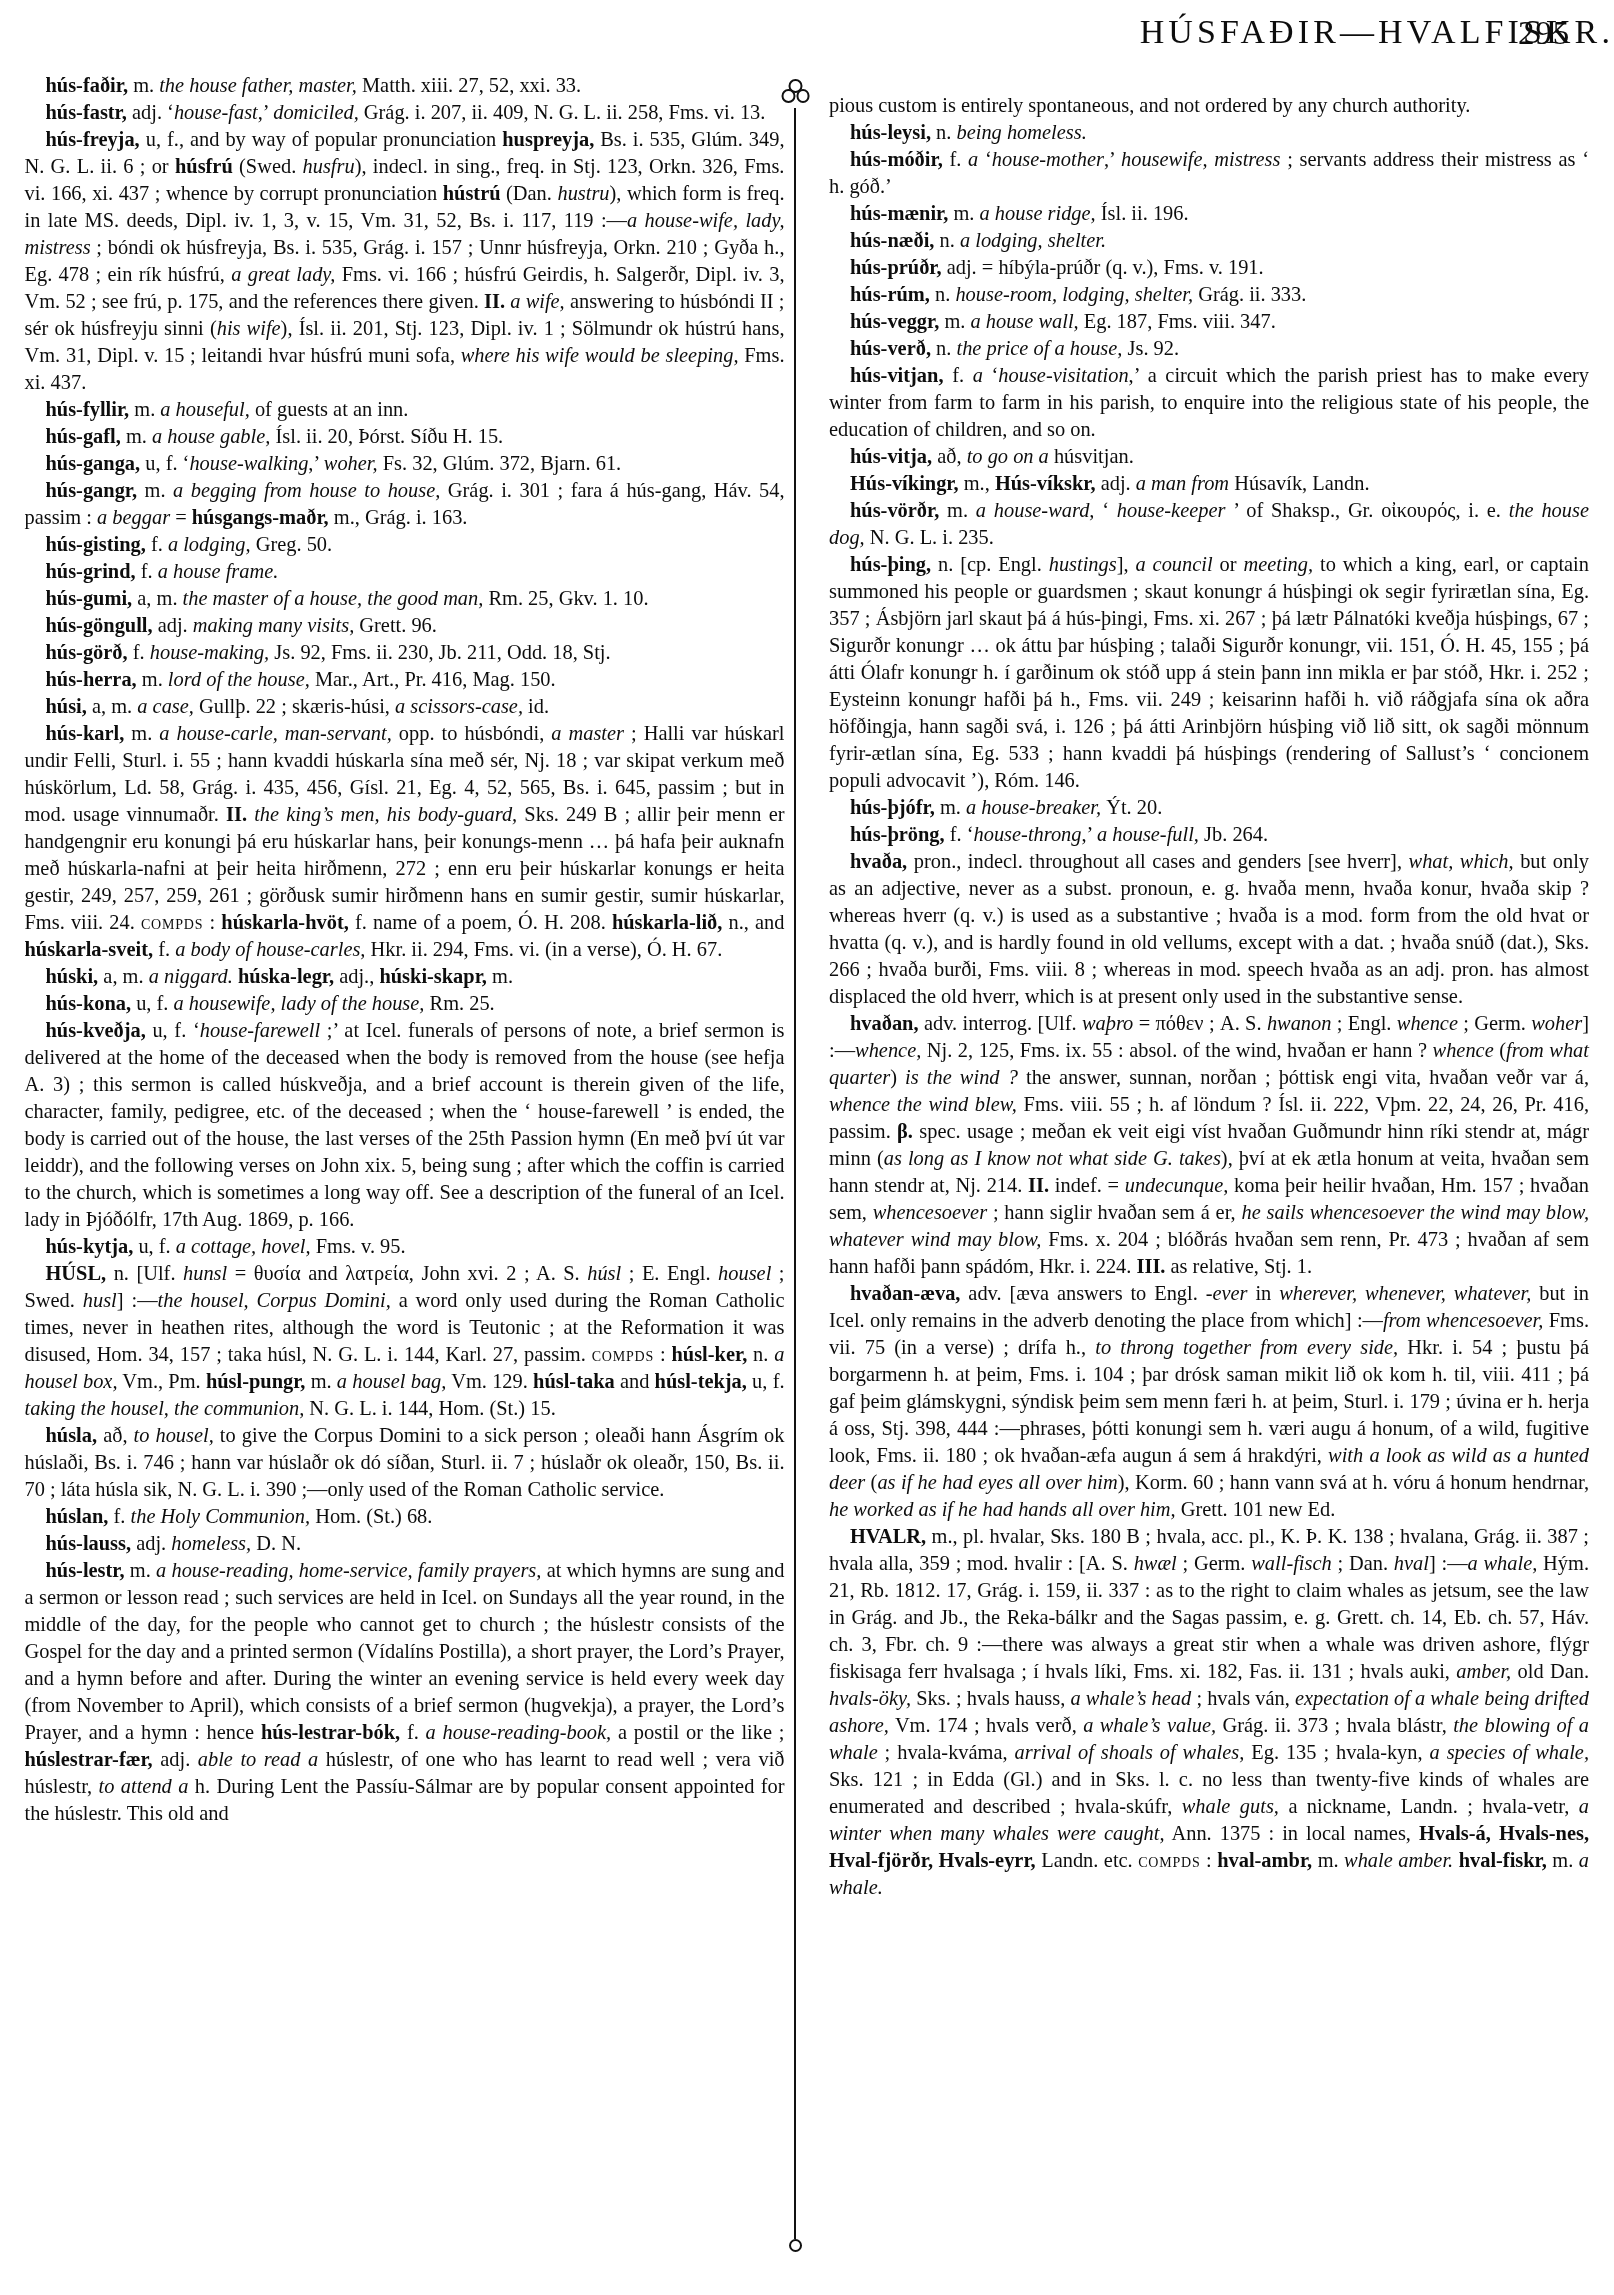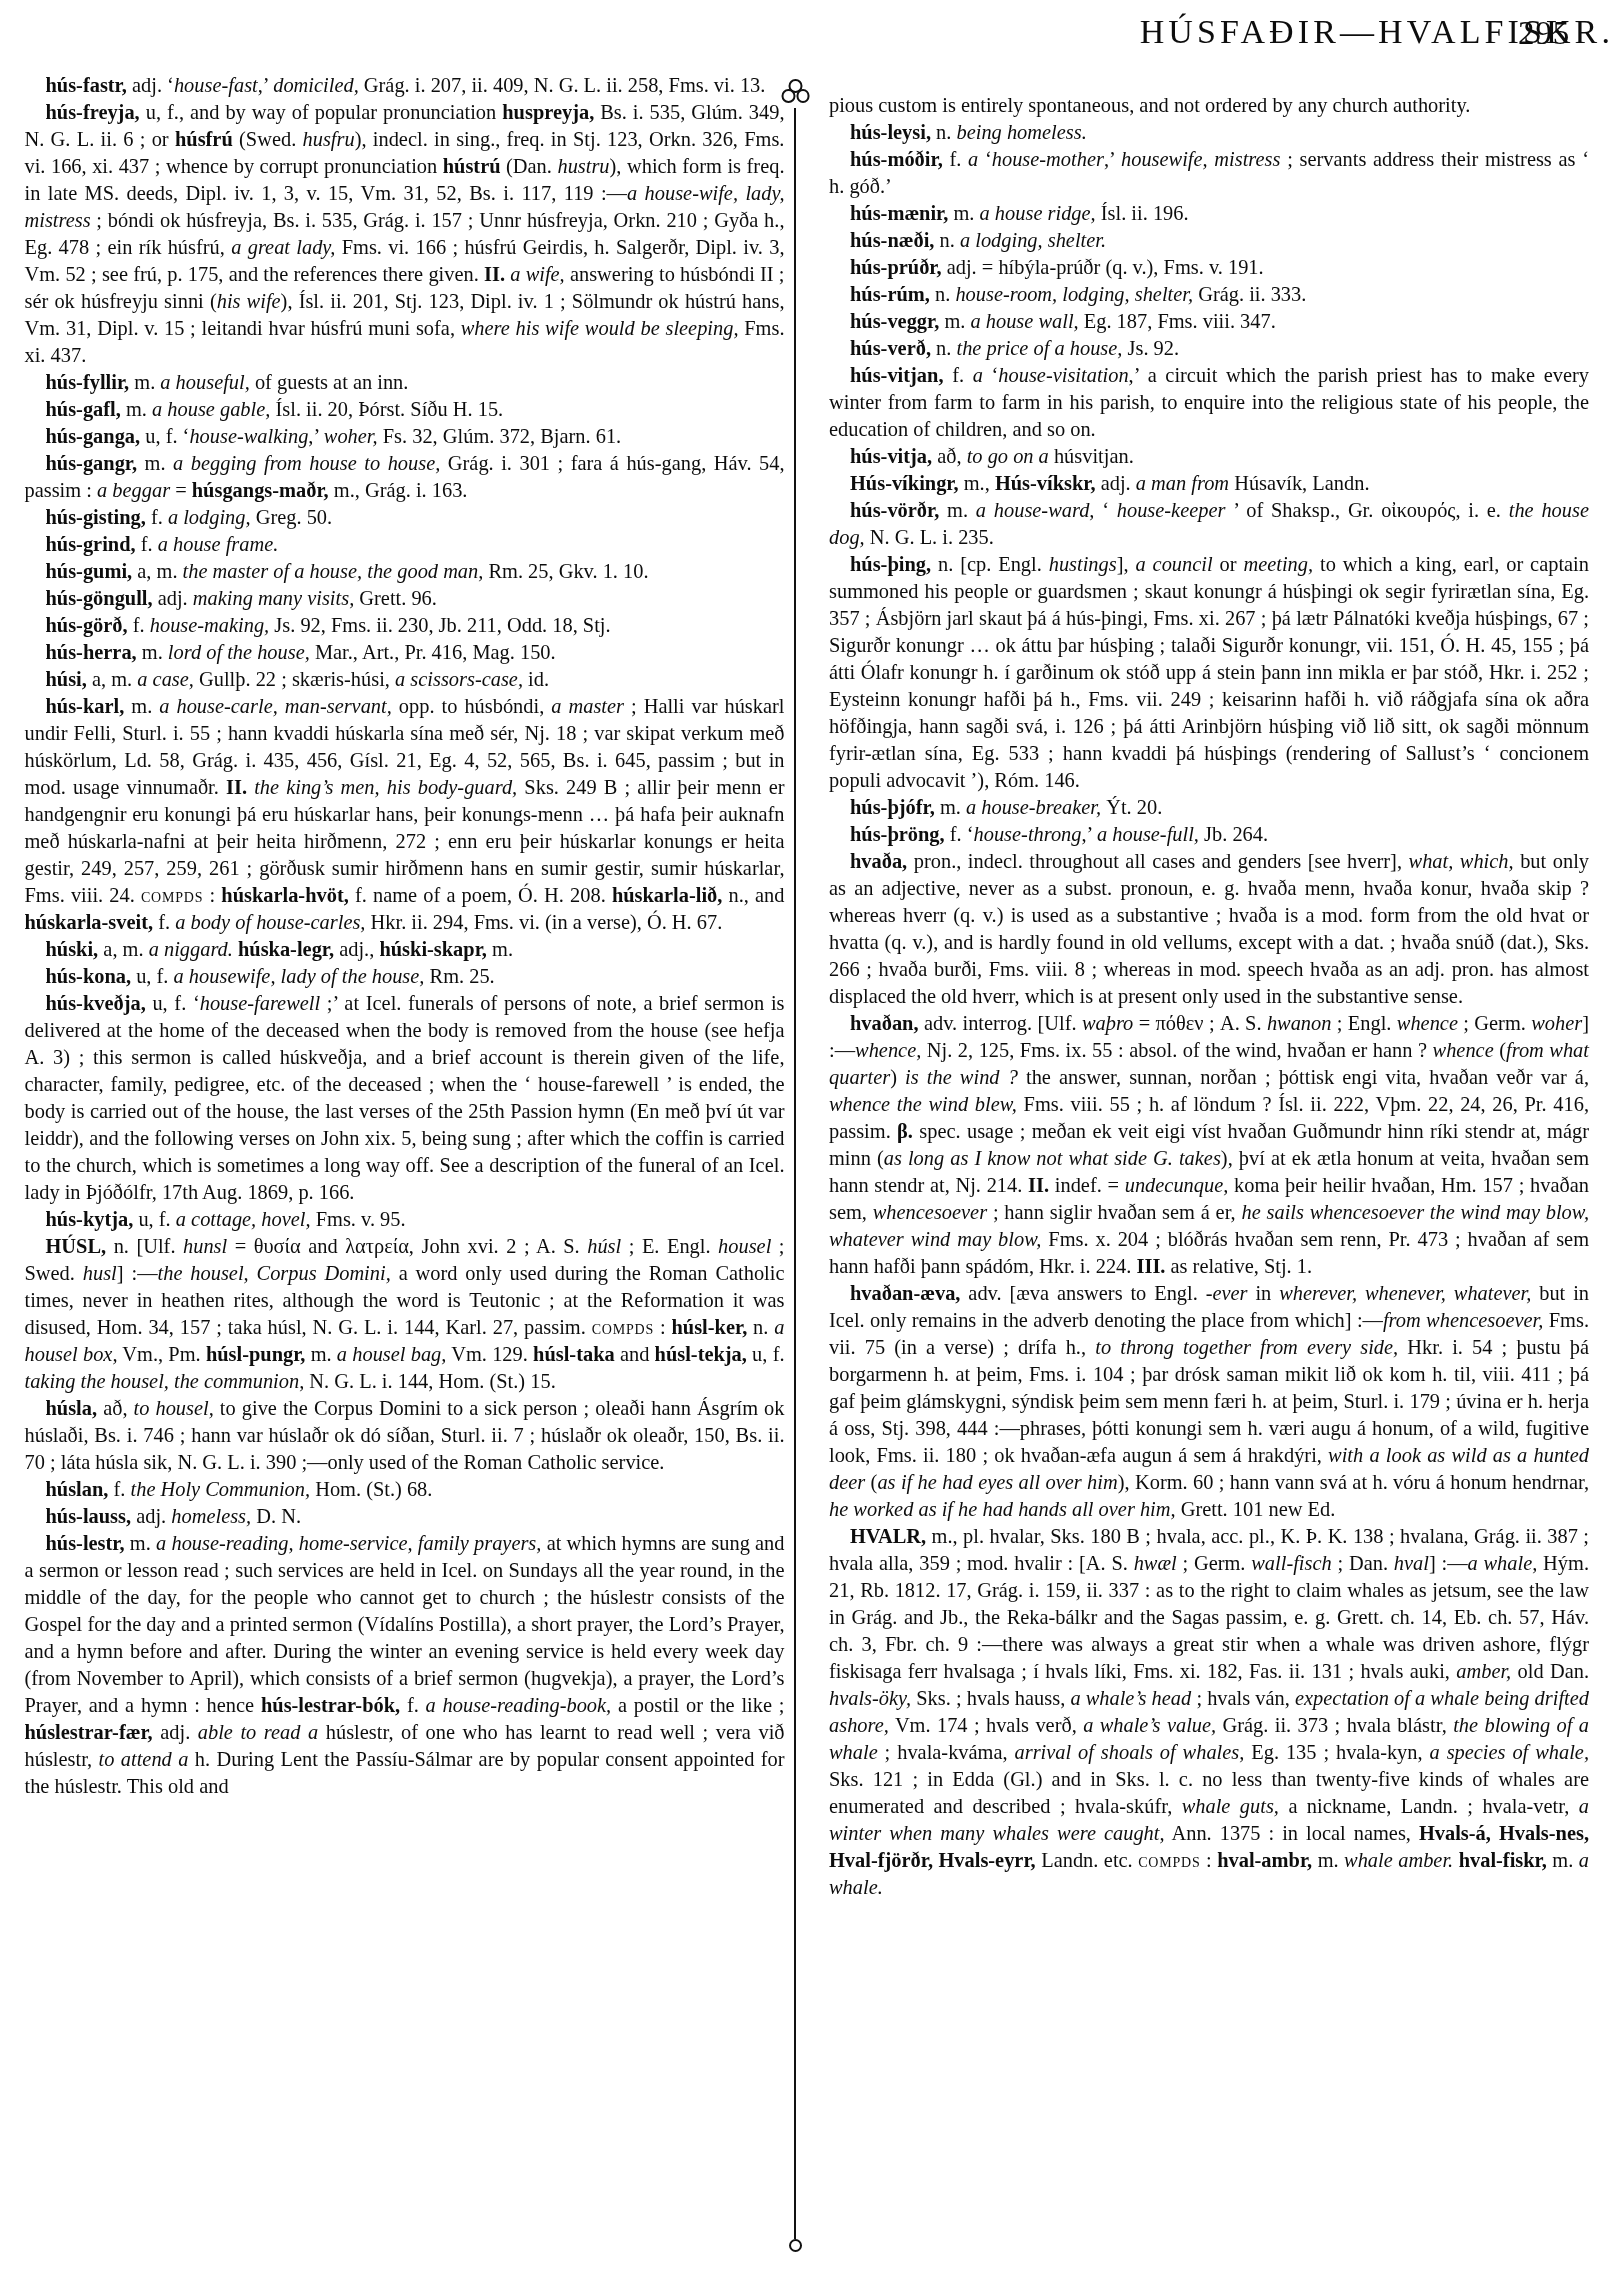--- a/index.html
+++ b/index.html
@@ -78,20 +78,21 @@
   }
 </style>
 </head>
 <body>
 
 <div class="page">
   <div class="running-title">HÚSFAÐIR—HVALFISKR.</div>
   <div class="page-number">295</div>
 
   <div class="column col-left">
+      <p class="entry"><span class="b">hús-faðir,</span> m. <span class="i">the house father, master,</span> Matth. xiii. 27, 52, xxi. 33.</p>
       <p class="entry"><span class="b">hús-fastr,</span> adj. ‘<span class="i">house-fast</span>,’ <span class="i">domiciled,</span> Grág. i. 207, ii. 409, N. G. L. ii. 258, Fms. vi. 13.</p>
       <p class="entry"><span class="b">hús-freyja,</span> u, f., and by way of popular pronunciation <span class="b">huspreyja,</span> Bs. i. 535, Glúm. 349, N. G. L. ii. 6 ; or <span class="b">húsfrú</span> (Swed. <span class="i">husfru</span>), indecl. in sing., freq. in Stj. 123, Orkn. 326, Fms. vi. 166, xi. 437 ; whence by corrupt pronunciation <span class="b">hústrú</span> (Dan. <span class="i">hustru</span>), which form is freq. in late MS. deeds, Dipl. iv. 1, 3, v. 15, Vm. 31, 52, Bs. i. 117, 119 :—<span class="i">a house-wife, lady, mistress</span> ; bóndi ok húsfreyja, Bs. i. 535, Grág. i. 157 ; Unnr húsfreyja, Orkn. 210 ; Gyða h., Eg. 478 ; ein rík húsfrú, <span class="i">a great lady,</span> Fms. vi. 166 ; húsfrú Geirdis, h. Salgerðr, Dipl. iv. 3, Vm. 52 ; see frú, p. 175, and the references there given. <span class="b">II.</span> <span class="i">a wife,</span> answering to húsbóndi II ; sér ok húsfreyju sinni (<span class="i">his wife</span>), Ísl. ii. 201, Stj. 123, Dipl. iv. 1 ; Sölmundr ok hústrú hans, Vm. 31, Dipl. v. 15 ; leitandi hvar húsfrú muni sofa, <span class="i">where his wife would be sleeping,</span> Fms. xi. 437.</p>
       <p class="entry"><span class="b">hús-fyllir,</span> m. <span class="i">a houseful,</span> of guests at an inn.</p>
       <p class="entry"><span class="b">hús-gafl,</span> m. <span class="i">a house gable,</span> Ísl. ii. 20, Þórst. Síðu H. 15.</p>
       <p class="entry"><span class="b">hús-ganga,</span> u, f. ‘<span class="i">house-walking</span>,’ <span class="i">woher,</span> Fs. 32, Glúm. 372, Bjarn. 61.</p>
       <p class="entry"><span class="b">hús-gangr,</span> m. <span class="i">a begging from house to house,</span> Grág. i. 301 ; fara á hús-gang, Háv. 54, passim : <span class="i">a beggar</span> = <span class="b">húsgangs-maðr,</span> m., Grág. i. 163.</p>
       <p class="entry"><span class="b">hús-gisting,</span> f. <span class="i">a lodging,</span> Greg. 50.</p>
       <p class="entry"><span class="b">hús-grind,</span> f. <span class="i">a house frame.</span></p>
       <p class="entry"><span class="b">hús-gumi,</span> a, m. <span class="i">the master of a house, the good man,</span> Rm. 25, Gkv. 1. 10.</p>
       <p class="entry"><span class="b">hús-göngull,</span> adj. <span class="i">making many visits,</span> Grett. 96.</p>

